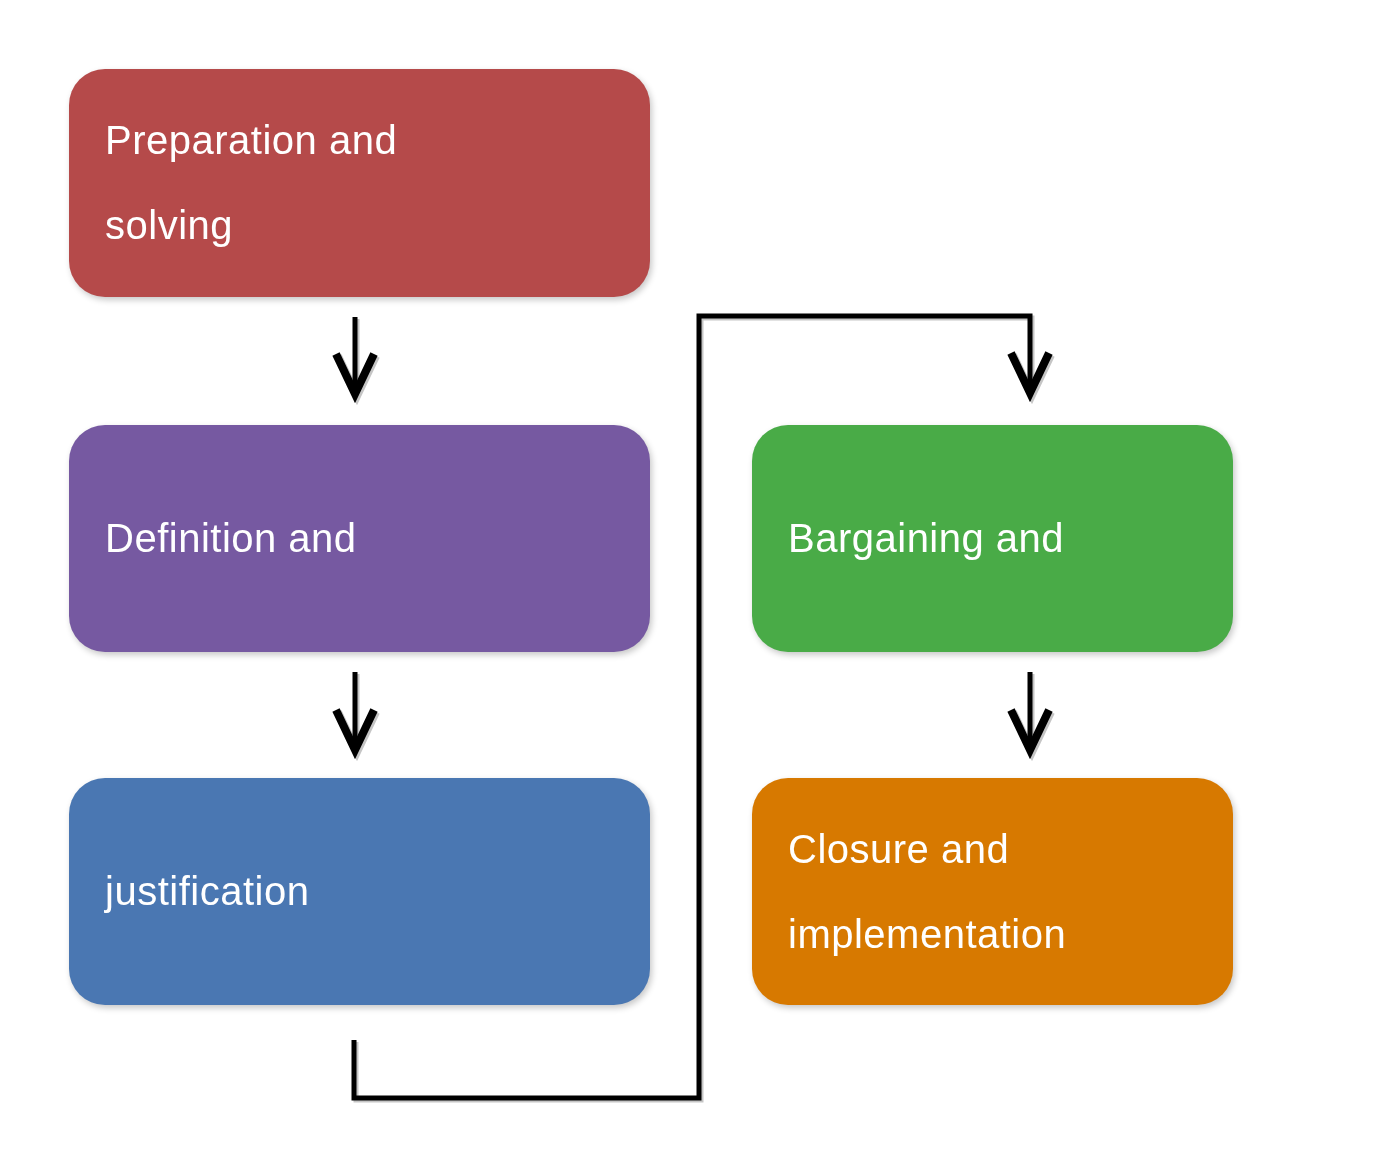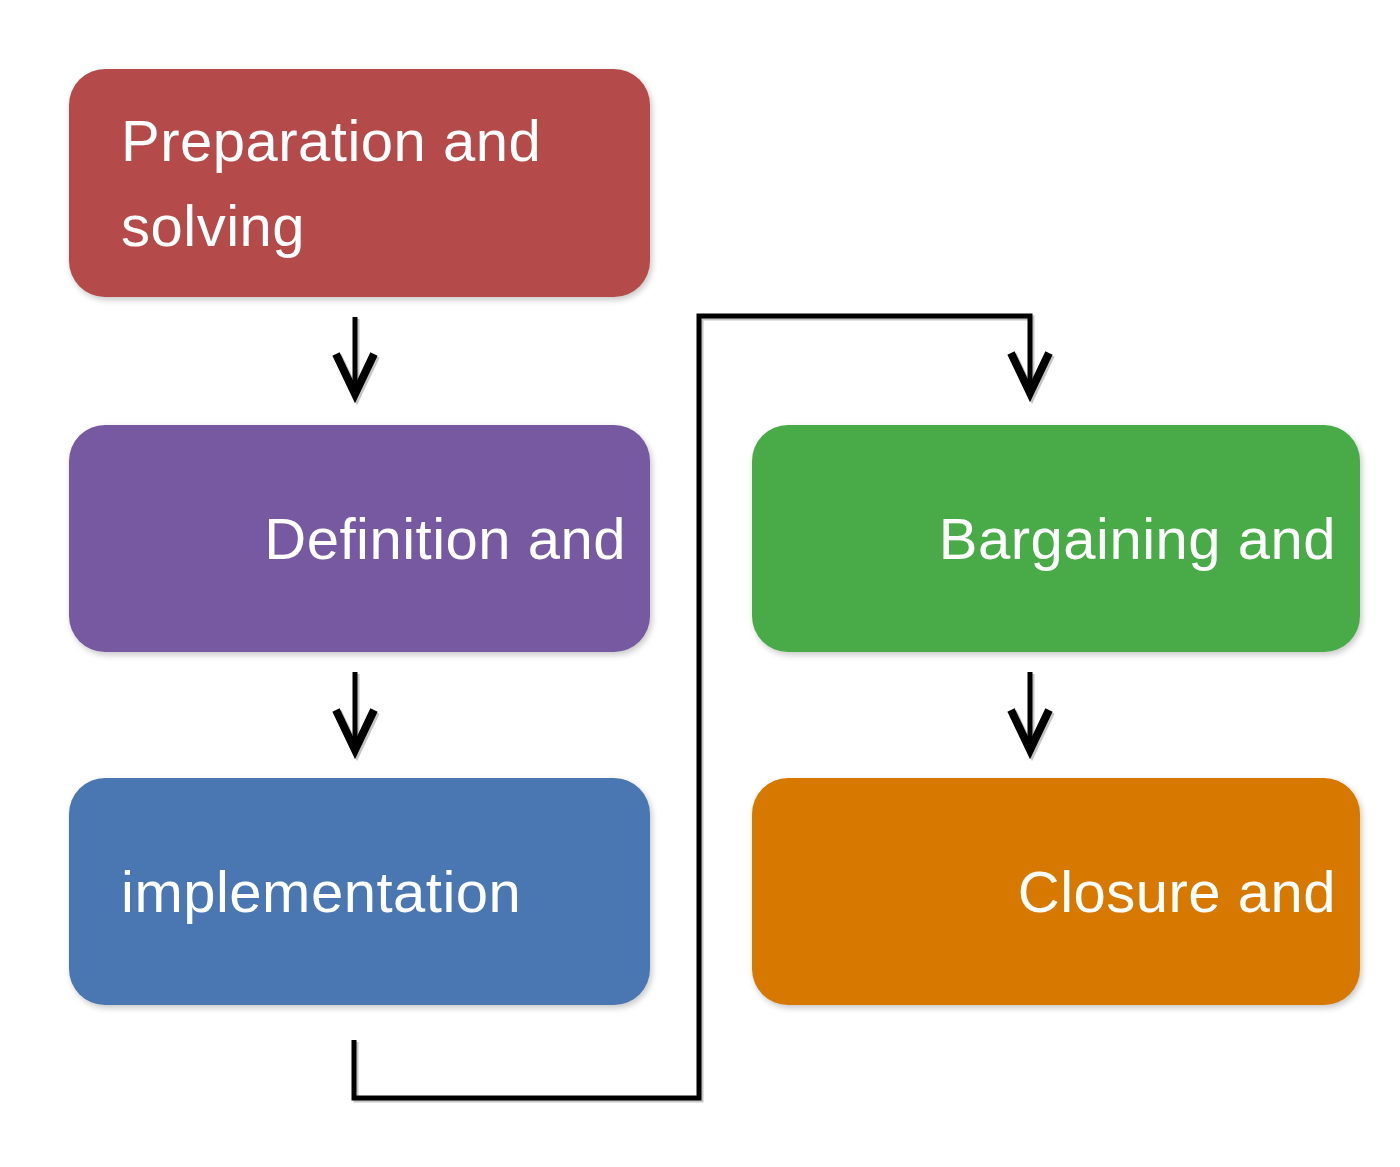--- a/index.html
+++ b/index.html
@@ -12,30 +12,30 @@
     font-family: "Liberation Sans", "DejaVu Sans", sans-serif;
   }
   .box {
     position: absolute;
     border-radius: 36px;
     color: #ffffff;
     display: flex;
     flex-direction: column;
     justify-content: center;
     box-sizing: border-box;
-    padding: 0 24px 0 52px;
-    font-size: 58px;
+    padding: 0 24px 0 36px;
+    font-size: 40px;
     line-height: 85px;
     font-weight: 400;
     letter-spacing: 0.5px;
     box-shadow: 2px 3px 6px rgba(0,0,0,0.22);
   }
   .box span { display: block; white-space: nowrap; }
   .col-left  { left: 69px;  width: 581px; }
-  .col-right { left: 752px; width: 608px; align-items: flex-end; }
+  .col-right { left: 752px; width: 481px; }
   .row-top { top: 69px;  height: 228px; }
   .row-mid { top: 425px; height: 227px; }
   .row-bot { top: 778px; height: 227px; }
   svg.wires {
     position: absolute;
     left: 0; top: 0;
     width: 1400px; height: 1167px;
     filter: drop-shadow(2.5px 2.5px 0 rgba(150,150,150,0.55));
   }
   svg.wires * { fill: none; }
@@ -66,29 +66,30 @@
       <path d="M1030 672 V742" stroke-width="5" stroke="#000000"></path>
       <path d="M1011 710 L1030 750 L1049 710" stroke-width="8" stroke="#000000"></path>
     </g>
   </svg>
 
   <div class="box col-left row-top" style="background: rgb(181, 74, 74);">
     <span>Preparation and</span>
     <span>solving</span>
   </div>
 
-  <div class="box col-left row-mid" style="background: rgb(118, 89, 161); align-items: flex-end;">
+  <div class="box col-left row-mid" style="background: rgb(118, 89, 161);">
     <span>Definition and</span>
   </div>
 
   <div class="box col-left row-bot" style="background: rgb(74, 119, 178);">
-    <span>implementation</span>
+    <span>justification</span>
   </div>
 
   <div class="box col-right row-mid" style="background: rgb(73, 171, 71);">
     <span>Bargaining and</span>
   </div>
 
   <div class="box col-right row-bot" style="background: rgb(215, 121, 0);">
     <span>Closure and</span>
+    <span>implementation</span>
   </div>
 
 </div>
 
 </body></html>

